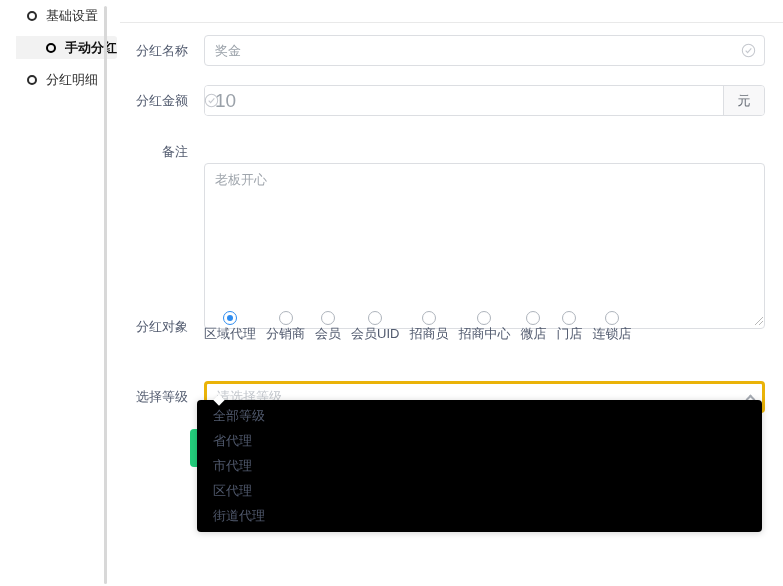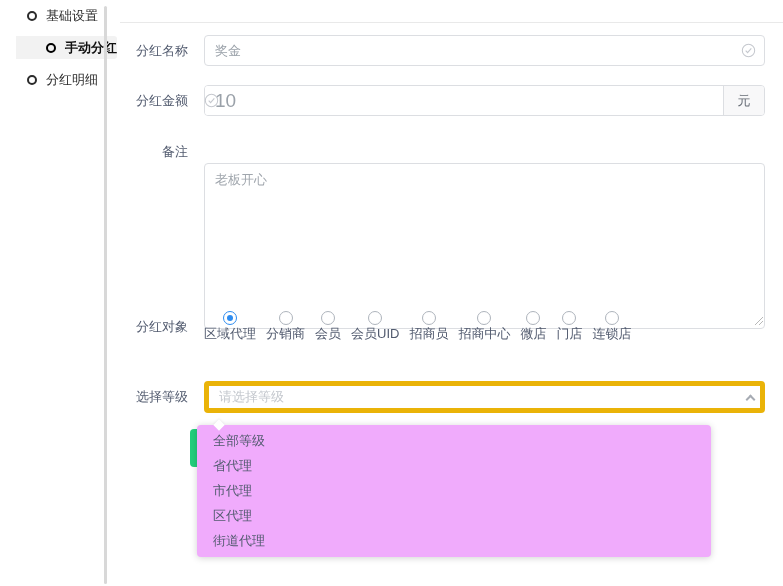--- a/index.html
+++ b/index.html
@@ -49,30 +49,30 @@
     -webkit-clip-path:polygon(100% 0,100% 100%,0 100%); clip-path:polygon(100% 0,100% 100%,0 100%); }
 
   .radio-group { display:flex; align-items:center; gap:10px; font-size:13px;
     color:#515a6e; height:15px; }
   .radio { display:flex; align-items:center; cursor:pointer; white-space:nowrap;flex-direction:column; }
   .rb { width:14px; height:14px; min-width:14px; border-radius:50%; border:1px solid #aeb4bc;
     background:#fff; display:flex; align-items:center; justify-content:center; }
   .radio.checked .rb { border-color:#2d8cf0; }
   .radio.checked .rb::after { content:""; width:6px; height:6px; border-radius:50%; background:#2d8cf0; }
 
-  .select-box { width:100%; height:32px; border:5px solid #eab308; border-radius:4px;
+  .select-box { width:100%; height:32px; border:3px solid #eab308; border-radius:4px;
     display:flex; align-items:center; padding:0 26px 0 10px; cursor:pointer; background:#fff; }
   .select-placeholder { font-size:13px; color:#c3c7cd; }
   .chevron-up { position:absolute; right:11px; top:15px; width:7px; height:7px;
     border-top:2px solid #a6abb3; border-right:2px solid #a6abb3; transform:rotate(-45deg); }
 
   .hidden-submit { position:absolute; left:190px; top:429px; width:80px; height:38px;
     background:#23ce7c; border-radius:4px; z-index:1; }
 
-  .dropdown { position:absolute; left:197px; top:425px; width:514px; background:#f0abfc;
+  .dropdown { position:absolute; left:197px; top:400px; width:565px; background:#000000;
     border-radius:4px; box-shadow:0 1px 7px rgba(0,0,0,0.18); z-index:2; padding:3px 0 4px; }
   .dropdown::before { content:""; position:absolute; top:-4px; left:18px; width:8px; height:8px;
     background:#fff; transform:rotate(45deg); box-shadow:-1px -1px 2px rgba(0,0,0,0.05); }
   .dd-item { height:25px; line-height:25px; padding-left:16px; font-size:13px;
     color:#515a6e; cursor:pointer; }
 </style>
 </head>
 <body>
 
 <div class="stage">

